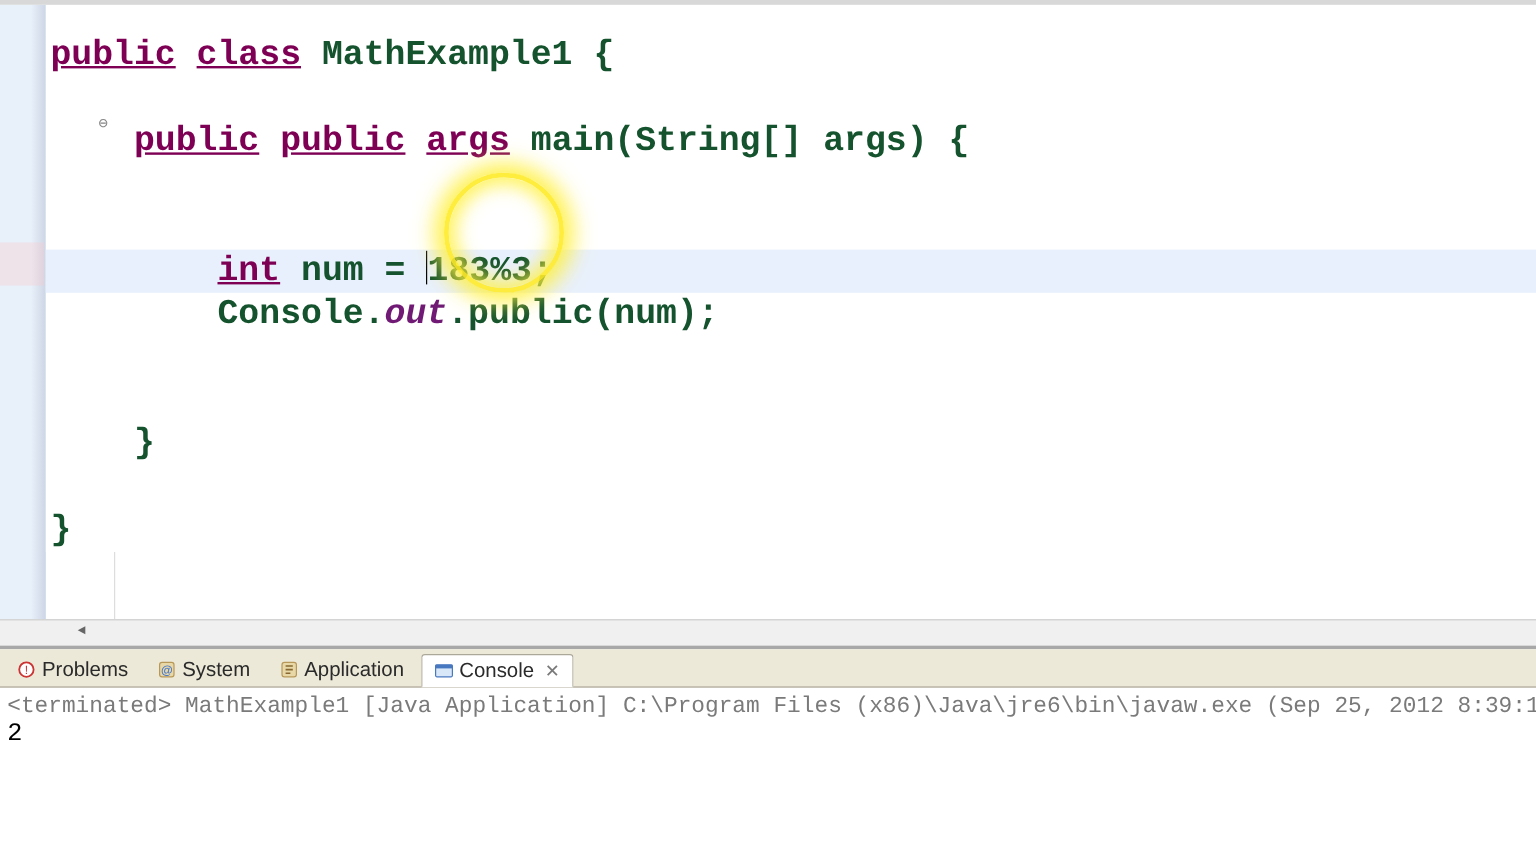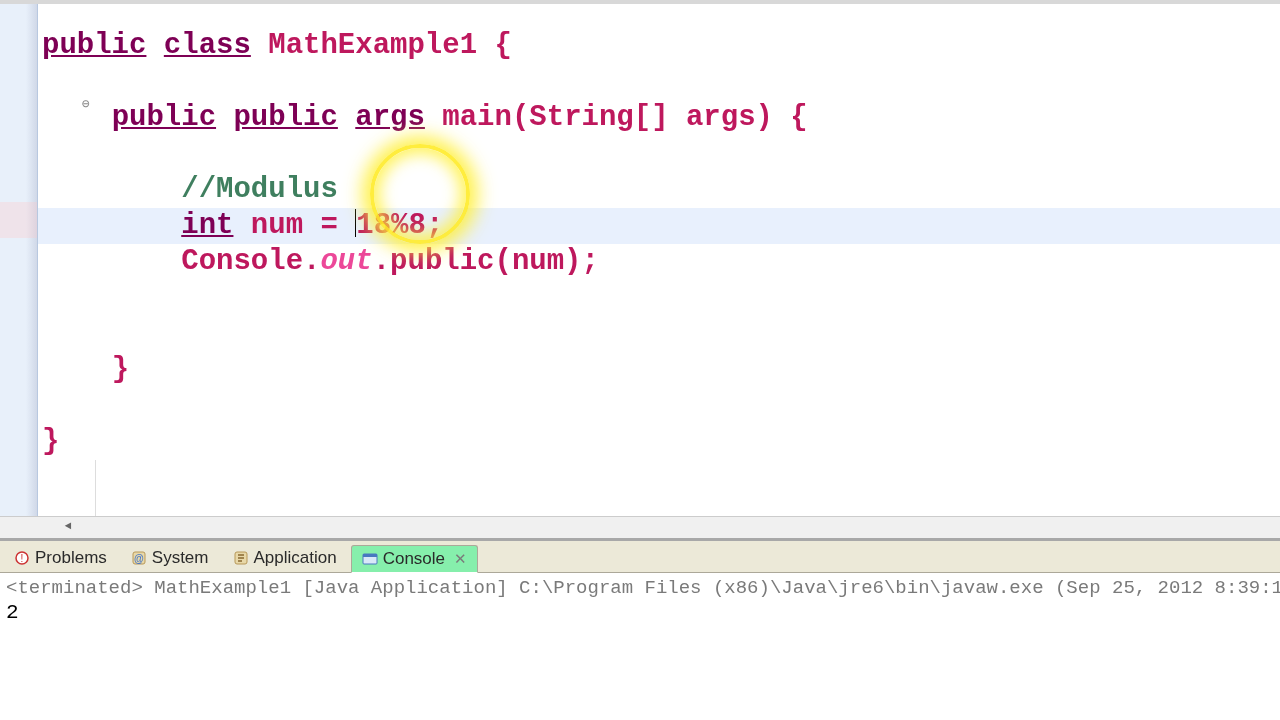--- a/index.html
+++ b/index.html
@@ -54,22 +54,22 @@
     }
     .code-line {
       white-space: pre;
       padding-left: 4px;
     }
     .code-line.highlighted {
       background: #e8f0fd;
     }
     .kw { color: #7e0055; font-weight: bold; text-decoration: underline; }
     .cm { color: #3f7f5f; }
-    .static-field { color: #ec4899; font-style: italic; text-align: center; }
-    .plain { color: #be185d; }
+    .static-field { color: #701a75; font-style: italic; text-align: center; }
+    .plain { color: #14532d; }
     .cursor {
       display: inline-block;
       width: 1px;
       height: 28px;
       background: #000;
       vertical-align: middle;
       position: relative;
       top: -2px;
     }
     .highlight-circle {
@@ -120,21 +120,21 @@
       align-items: center;
       gap: 5px;
       padding: 3px 10px;
       font-family: "Segoe UI", Tahoma, sans-serif;
       font-size: 17px;
       color: #2a2a2a;
       cursor: pointer;
       font-weight: normal;
     }
     .tab.active {
-      background: #86efac;
+      background: #ffffff;
       border: 1px solid #aca899;
       border-bottom: 1px solid #fff;
       border-radius: 3px 3px 0 0;
       position: relative;
       top: 1px;
     }
     .tab-icon {
       width: 16px;
       height: 16px;
       display: inline-flex;
@@ -199,22 +199,22 @@
     </div>
     <div class="editor-inner">
       <div class="vline"></div>
       <div class="gutter-fold">⊖</div>
       <div class="code-area">
         <div class="highlight-circle"></div>
         <div class="code-line"><span class="kw">public</span><span class="plain"> </span><span class="kw">class</span><span class="plain"> MathExample1 {</span></div>
         <div class="code-line">&nbsp;</div>
         <div class="code-line"><span class="plain">    </span><span class="kw">public</span><span class="plain"> </span><span class="kw">public</span><span class="plain"> </span><span class="kw">args</span><span class="plain"> main(String[] args) {</span></div>
         <div class="code-line">&nbsp;</div>
-        <div class="code-line"><span class="plain">        </span><span class="cm">//Modulus</span></div>
-        <div class="code-line highlighted"><span class="plain">        </span><span class="kw">int</span><span class="plain"> num = </span><span class="cursor"></span><span class="plain">1</span><span class="plain">8%8;</span></div>
+        <div class="code-line"><span class="plain">        </span></div>
+        <div class="code-line highlighted"><span class="plain">        </span><span class="kw">int</span><span class="plain"> num = </span><span class="cursor"></span><span class="plain">1</span><span class="plain">83%3;</span></div>
         <div class="code-line"><span class="plain">        </span><span class="plain">Console.</span><span class="static-field">out</span><span class="plain">.public(num);</span></div>
         <div class="code-line">&nbsp;</div>
         <div class="code-line">&nbsp;</div>
         <div class="code-line"><span class="plain">    </span><span class="plain">}</span></div>
         <div class="code-line">&nbsp;</div>
         <div class="code-line"><span class="plain">}</span></div>
       </div>
     </div>
   </div>
   <div class="hscroll">

